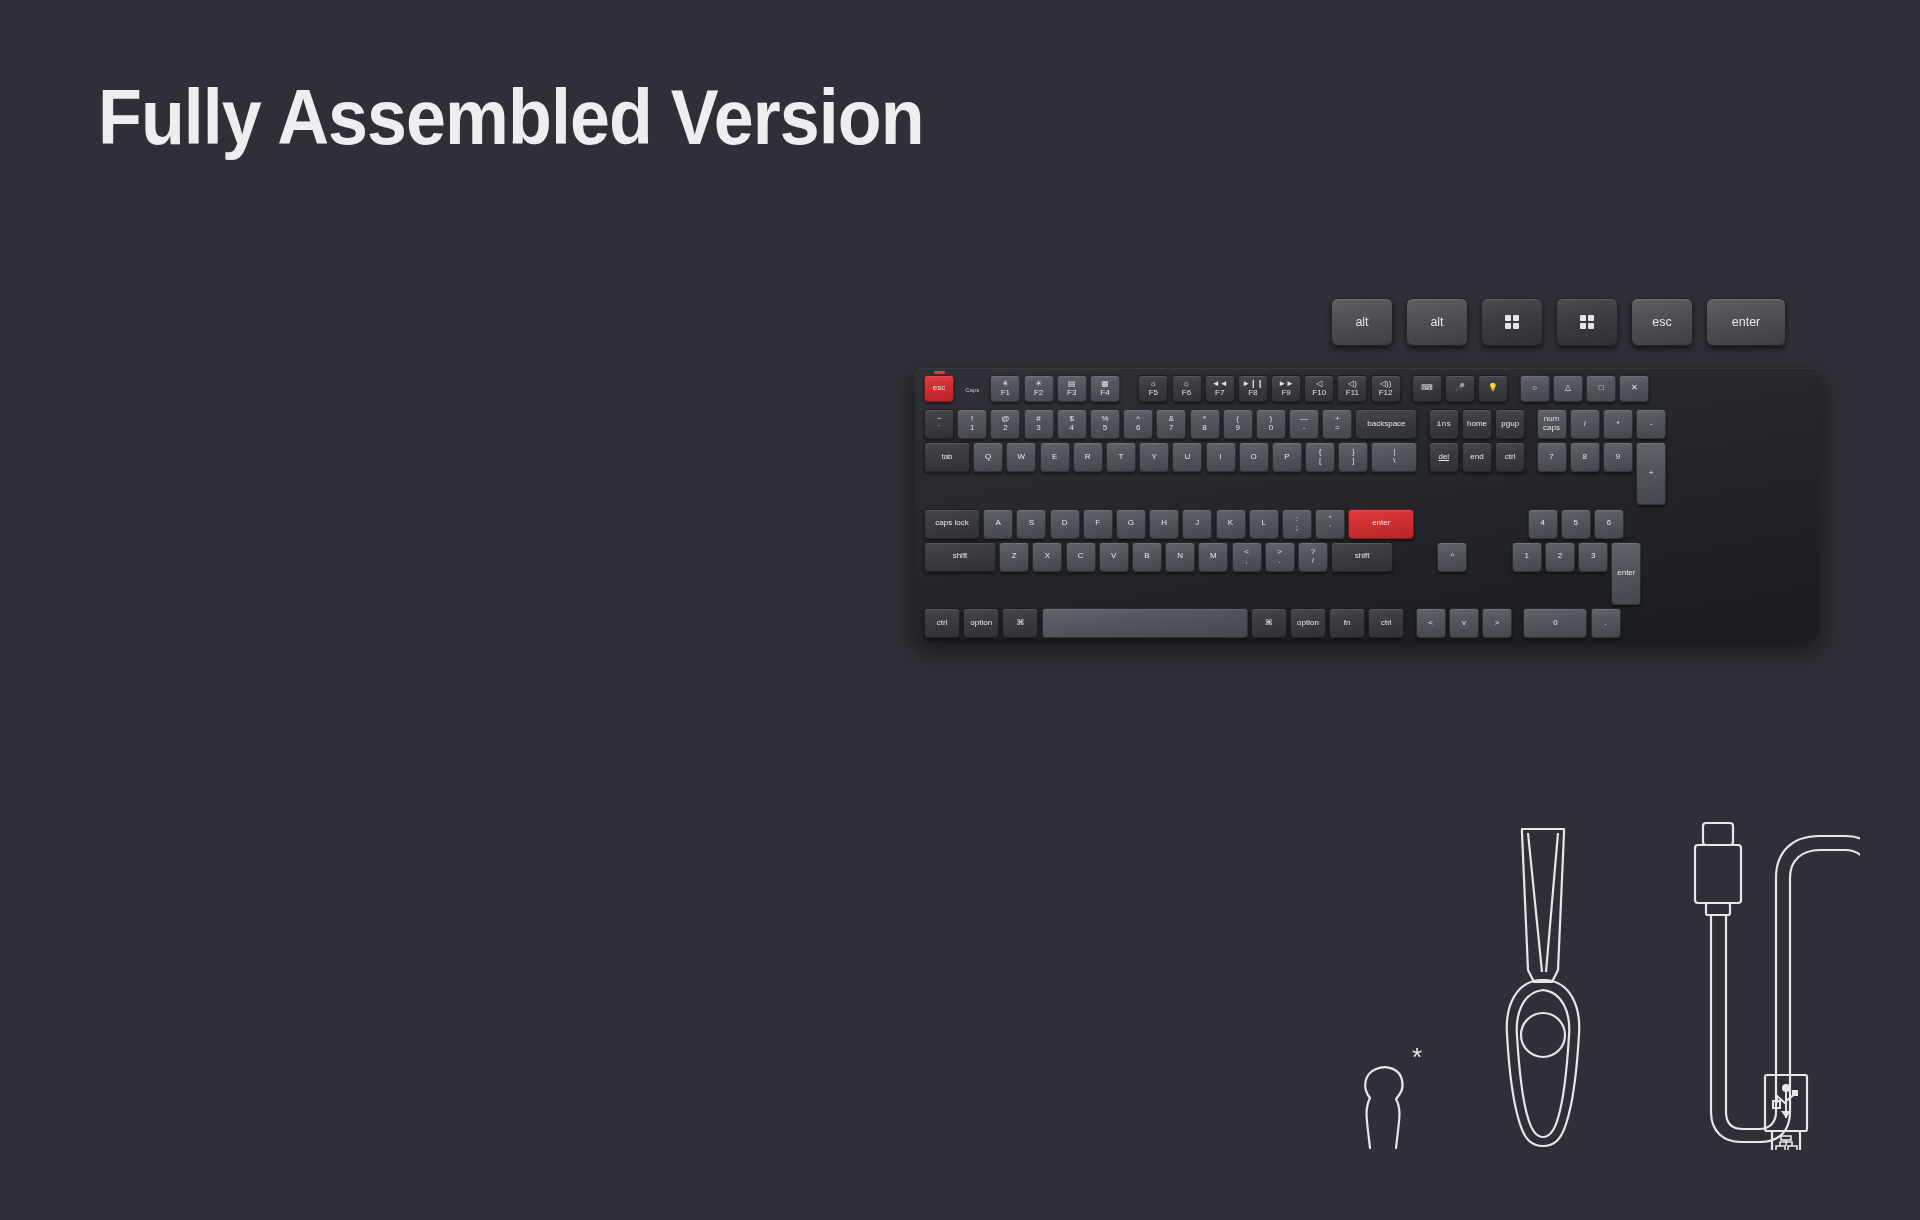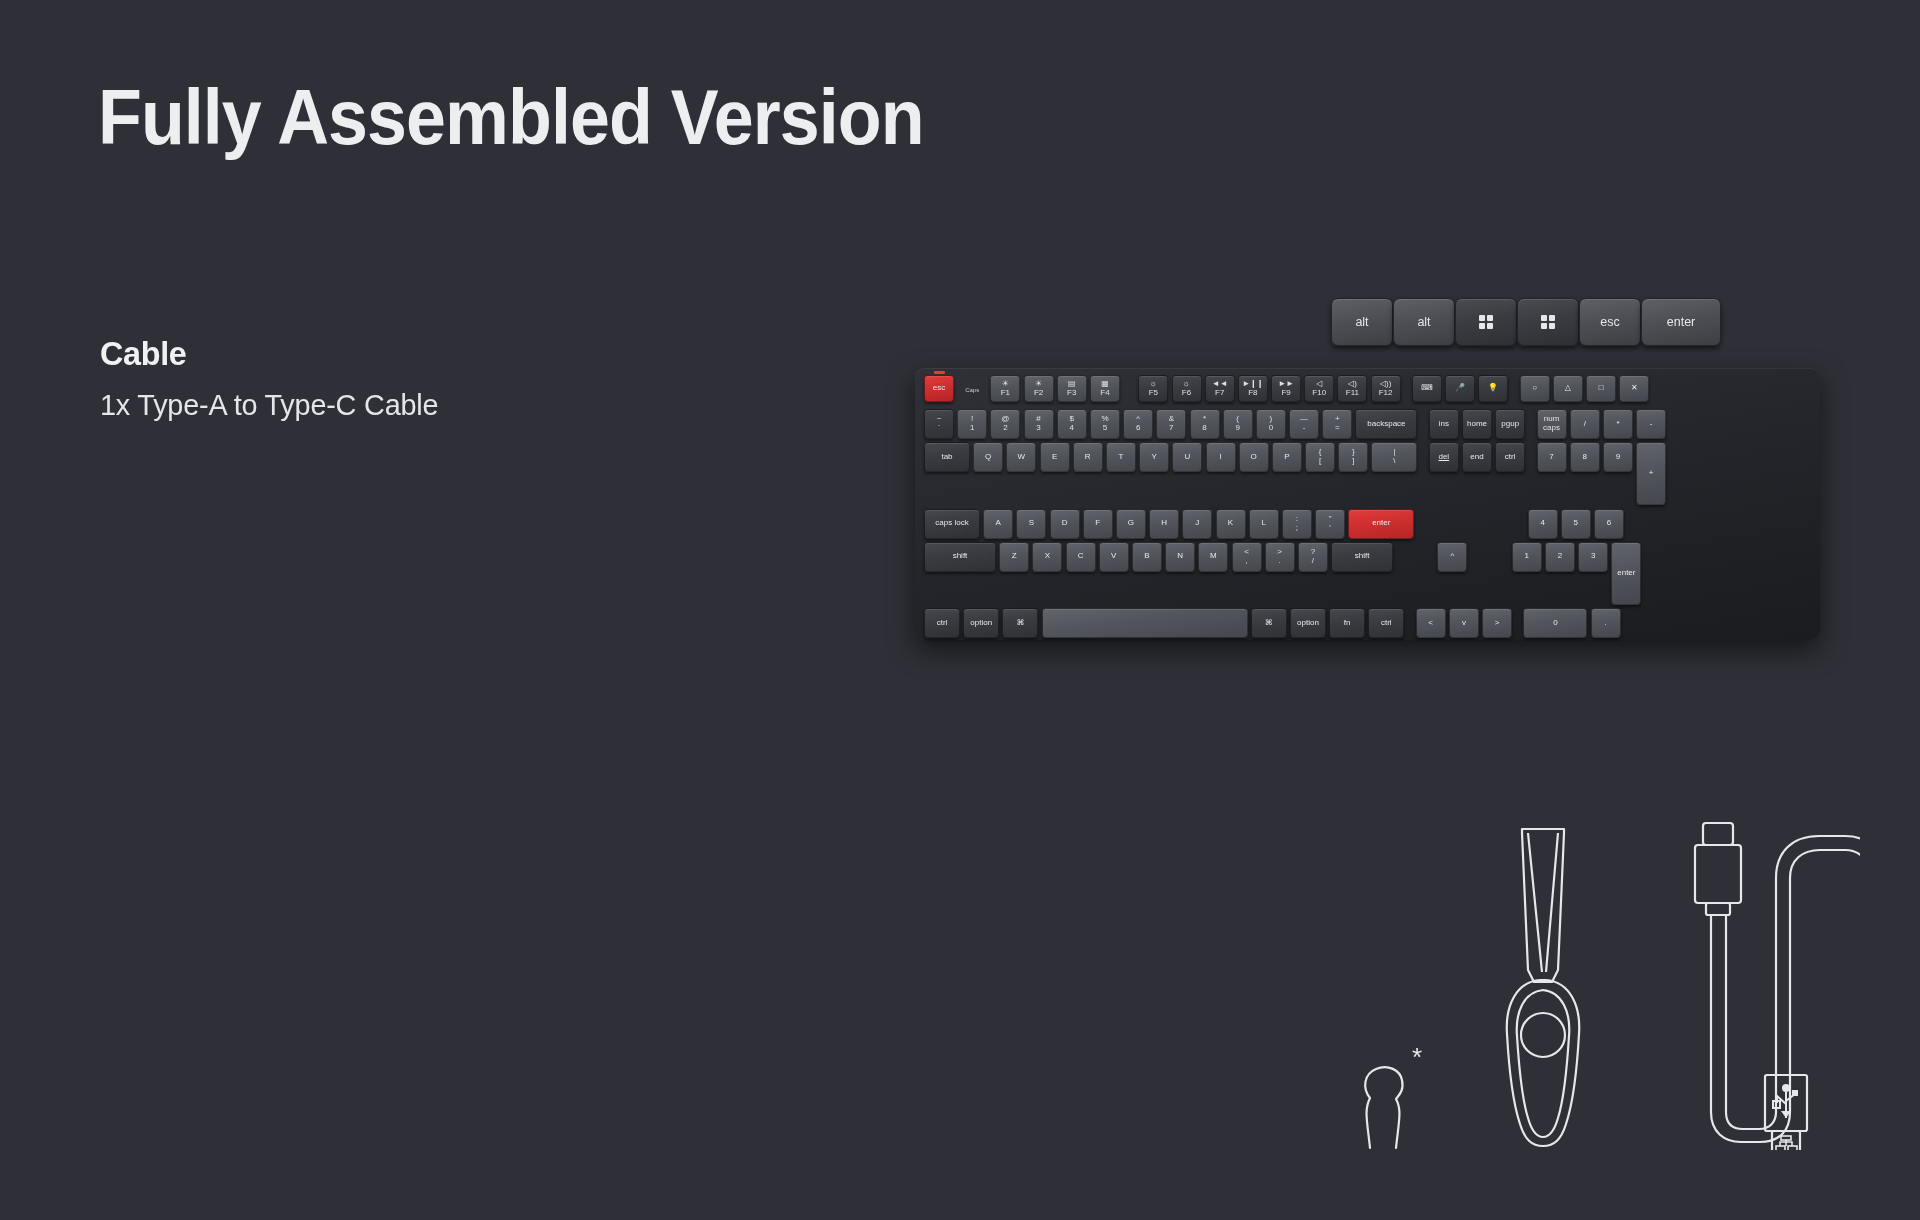--- a/index.html
+++ b/index.html
@@ -35,21 +35,21 @@
     white-space:nowrap;
   }
   .sect-item.bold{font-weight:700;color:#f0f1f3;}
   .gap-cable{height:54px;}
   .gap-tools{height:48px;}
   .ast{font-size:22px;vertical-align:super;margin-left:6px;}
 
   
   #extra-keycaps{
     position:absolute;left:1331px;top:298px;
-    display:flex;align-items:flex-start;
+    display:flex;gap:13px;align-items:flex-start;
   }
   .xcap{
     height:46px;border-radius:7px;
     background:linear-gradient(170deg,#5e6066 0%,#4d4f55 45%,#3d3f45 100%);
     box-shadow:0 3px 5px rgba(0,0,0,.55),inset 0 1px 0 rgba(255,255,255,.12);
     display:flex;align-items:center;justify-content:center;
     color:#e6e7ea;font-size:12.5px;
     border:1px solid #23242a;
   }
   .xcap.w1{width:60px;}
@@ -102,24 +102,20 @@
 </head>
 <body>
 
 <div id="page-title">Fully Assembled Version</div>
 
 <div class="content">
 
 
   <div class="gap-cable"></div>
 
-  <div>
-    <div class="sect-head">Cable</div>
-    <div class="sect-item">1x Type-A to Type-C Cable</div>
-  </div>
 
   <div class="gap-tools"></div>
 
 
 </div>
 
 <div id="extra-keycaps">
     <div class="xcap w1">
       <span>alt</span>
     </div>
@@ -282,21 +278,21 @@
         <span class="sub">-</span>
       </div>
       <div class="key" style="width: 30px;">
         <span class="top">+</span>
         <span class="sub">=</span>
       </div>
       <div class="key dk" style="width: 62px;">
         <span class="lbl">backspace</span>
       </div>
       <div class="spacer" style="width: 5px;"></div>
-      <div class="key dk" style="width: 30px;">
+      <div class="key dk" style="width: 30px; font-family: Liberation Mono, monospace;">
         <span class="lbl">ins</span>
       </div>
       <div class="key dk" style="width: 30px;">
         <span class="lbl">home</span>
       </div>
       <div class="key dk" style="width: 30px;">
         <span class="lbl">pgup</span>
       </div>
       <div class="spacer" style="width: 5px;"></div>
       <div class="key" style="width: 30px;">

